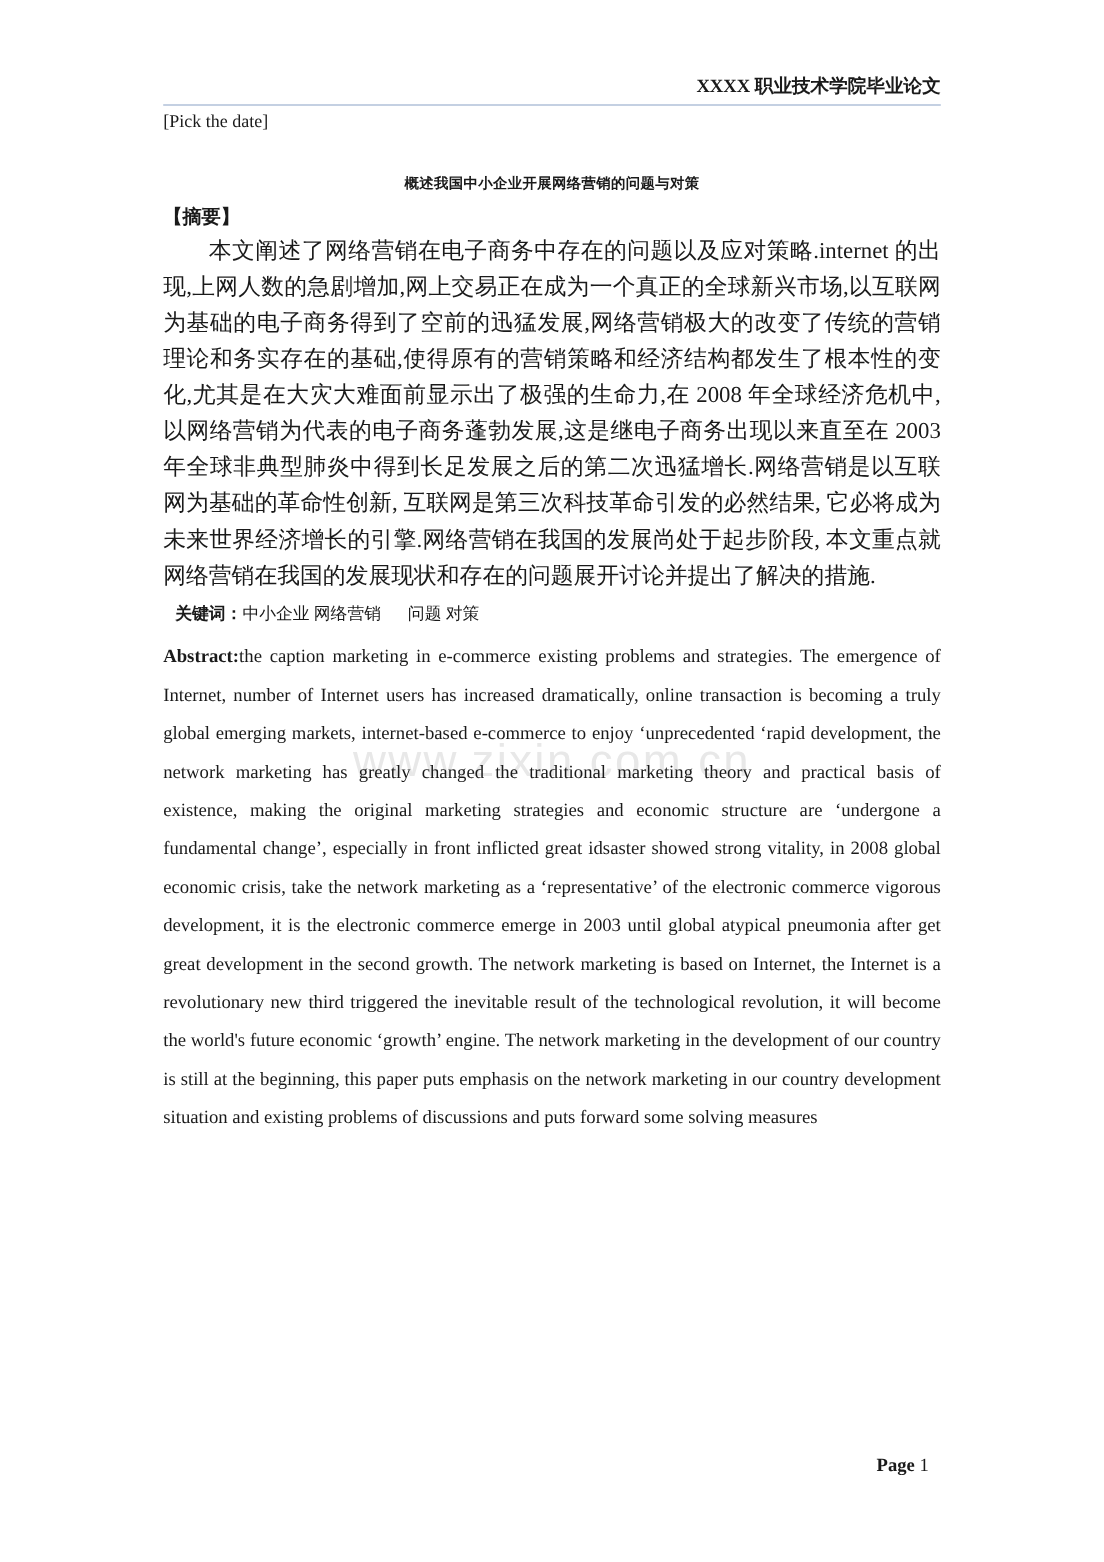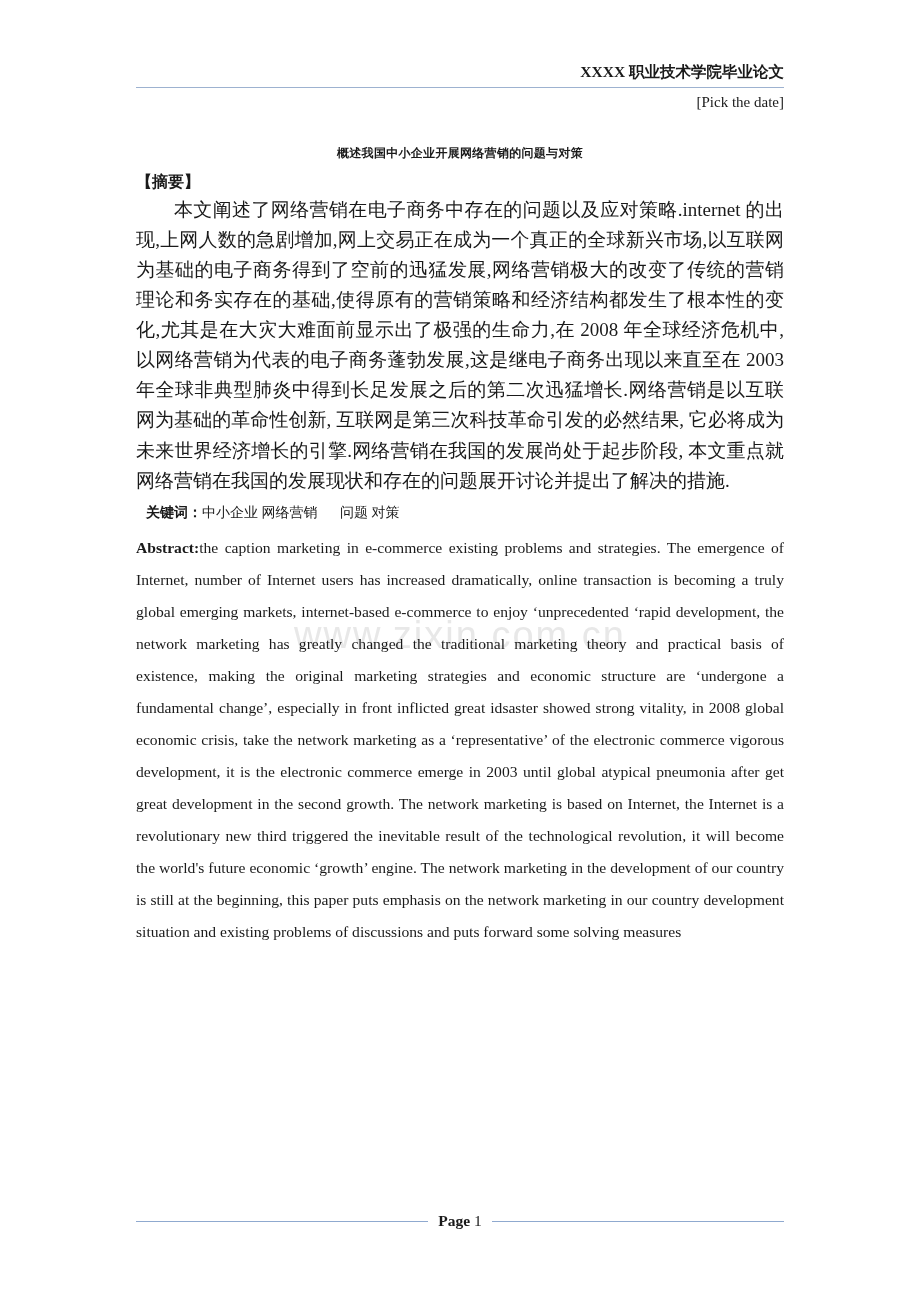--- a/index.html
+++ b/index.html
@@ -51,21 +51,21 @@
     padding-bottom: 4px;
   }
   .header-left, .header-right {
     white-space: nowrap;
   }
   .header-rule {
     border-bottom: 1.6px solid #9db2d0;
     width: 100%;
   }
   .header-date {
-    text-align: right;
+    text-align: left;
     font-size: 15px;
     margin-top: 6px;
   }
 
   
   .content {
     position: absolute;
     left: 136px;
     top: 145px;
     width: 648px;
@@ -124,22 +124,23 @@
     width: 1.6em;
   }
 
   
   .footer {
     position: absolute;
     left: 136px;
     top: 1212px;
     width: 648px;
     display: flex;
-    align-items: center;
+    align-items: flex-end;
     z-index: 2;
+    flex-direction: column;
   }
   .footer-rule {
     flex: 1 1 auto;
     border-bottom: 1.4px solid #8fa9cf;
     height: 0;
   }
   .footer-page {
     flex: 0 0 auto;
     padding: 0 10px;
     font-size: 15.5px;

